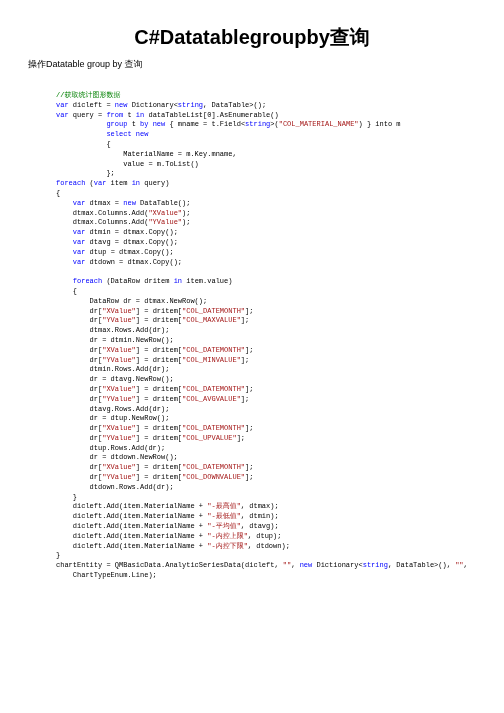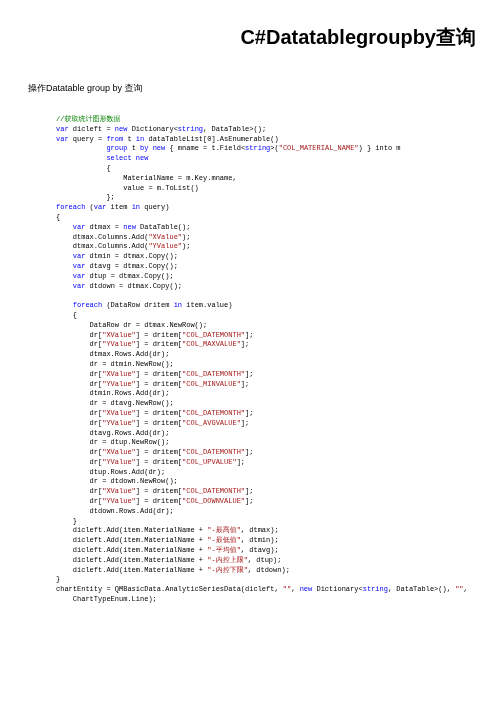--- a/index.html
+++ b/index.html
@@ -7,22 +7,22 @@
     padding: 24px 28px;
     width: 504px;
     box-sizing: border-box;
     font-family: Arial, "Microsoft YaHei", sans-serif;
     background: #fff;
     color: #000;
   }
   h1 {
     font-size: 20px;
     font-weight: bold;
-    text-align: right;
-    margin: 0 0 31px 0;
+    text-align: center;
+    margin: 0 0 7px 0;
   }
   .intro {
     font-size: 9px;
     margin-bottom: 20px;
   }
   pre.code {
     font-family: "Consolas", "Courier New", monospace;
     font-size: 7px;
     line-height: 1.4;
     white-space: pre;

